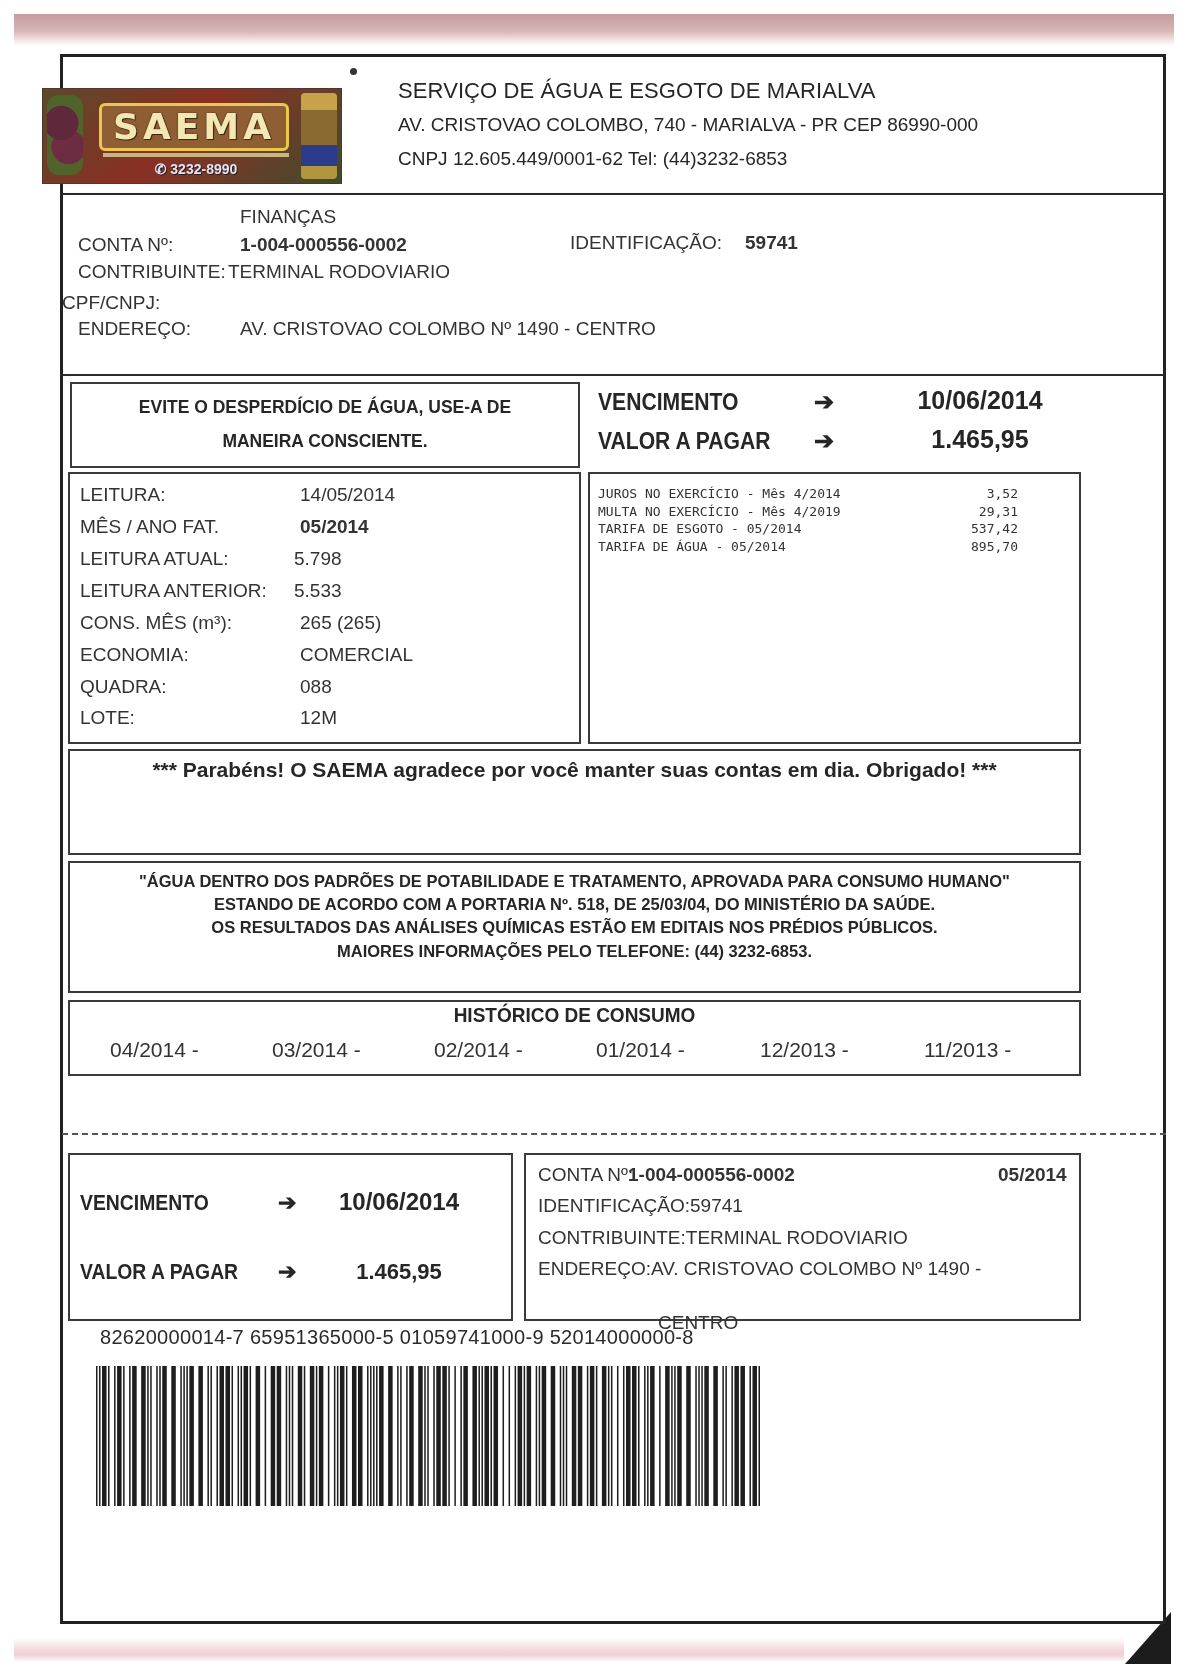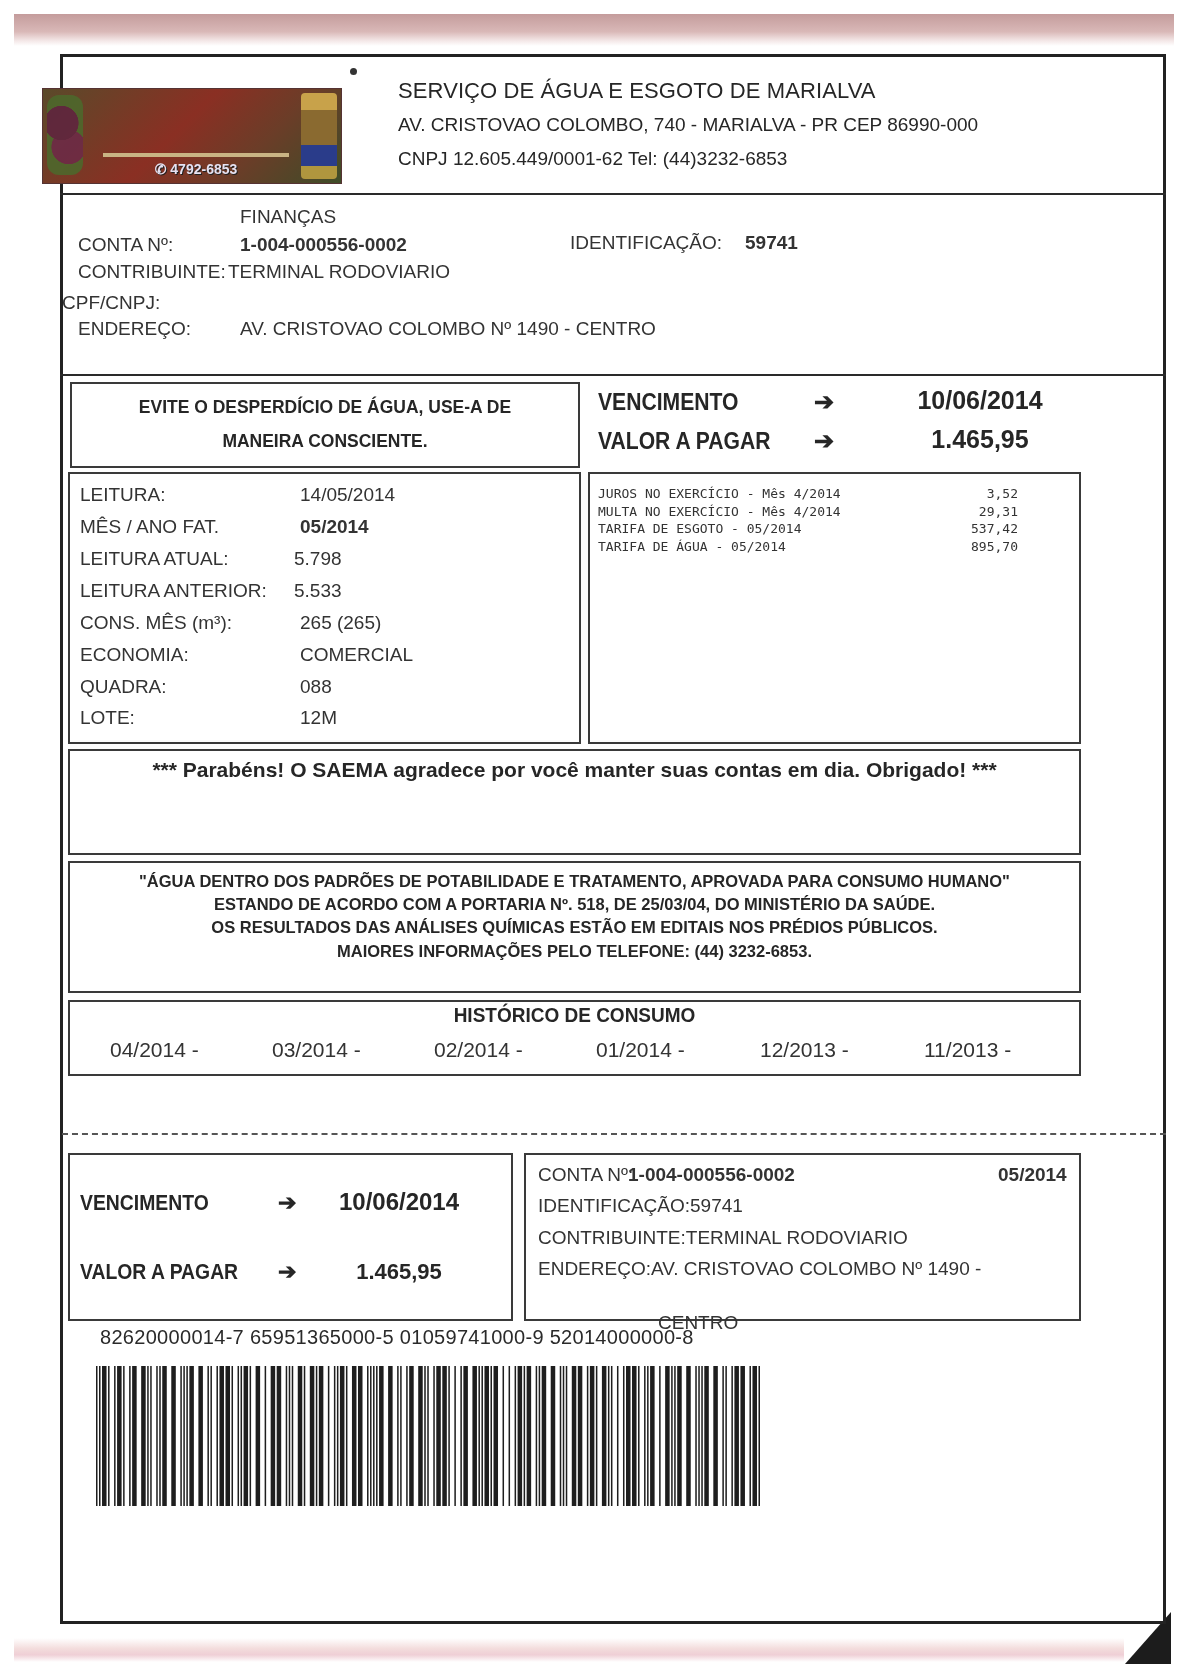--- a/index.html
+++ b/index.html
@@ -102,22 +102,23 @@
 <body>
 
 <div class="scan-top"></div>
 <div class="scan-bottom"></div>
 <div class="corner-fold"></div>
 
 <div class="page-frame"></div>
 
 <div class="logo">
   <div class="grapes"></div>
+  <div class="word">SAEMA</div>
   <div class="strip"></div>
-  <div class="phone">✆ 4792-6853</div>
+  <div class="phone">✆ 3232-8990</div>
   <div class="tap"></div>
 </div>
 <div class="ink-dot"></div>
 
 <div class="org">SERVIÇO DE ÁGUA E ESGOTO DE MARIALVA</div>
 <div class="org-line" style="top:114px">AV. CRISTOVAO COLOMBO, 740 - MARIALVA - PR  CEP 86990-000</div>
 <div class="org-line" style="top:148px">CNPJ 12.605.449/0001-62   Tel: (44)3232-6853</div>
 
 <div class="hline" style="left:60px; top:193px; width:1106px; height:2px;"></div>
 
@@ -163,21 +164,21 @@
     <div class="r-row" style="left: 300px; top: 644px;">COMERCIAL</div>
     <div class="r-row" style="left: 80px; top: 676px;">QUADRA:</div>
     <div class="r-row" style="left: 300px; top: 676px;">088</div>
     <div class="r-row" style="left: 80px; top: 707px;">LOTE:</div>
     <div class="r-row" style="left: 300px; top: 707px;">12M</div>
   </div>
 
 <div class="box charges-box"></div>
 <div id="charge-rows">
     <div class="charge" style="top: 485px;"><span>JUROS NO EXERCÍCIO - Mês 4/2014</span><span class="amt">3,52</span></div>
-    <div class="charge" style="top: 502.5px;"><span>MULTA NO EXERCÍCIO - Mês 4/2014</span><span class="amt">29,31</span></div>
+    <div class="charge" style="top: 502.5px;"><span>MULTA NO EXERCÍCIO - Mês 4/2019</span><span class="amt">29,31</span></div>
     <div class="charge" style="top: 520px;"><span>TARIFA DE ESGOTO - 05/2014</span><span class="amt">537,42</span></div>
     <div class="charge" style="top: 537.5px;"><span>TARIFA DE ÁGUA - 05/2014</span><span class="amt">895,70</span></div>
   </div>
 
 <div class="box thanks-box"></div>
 <div class="thanks">*** Parabéns! O SAEMA agradece por você manter suas contas em dia. Obrigado! ***</div>
 
 <div class="box quality-box"></div>
 <div class="q-line" style="top:872px;">"ÁGUA DENTRO DOS PADRÕES DE POTABILIDADE E TRATAMENTO, APROVADA PARA CONSUMO HUMANO"</div>
 <div class="q-line" style="top:895px;">ESTANDO DE ACORDO COM A PORTARIA Nº. 518, DE 25/03/04, DO MINISTÉRIO DA SAÚDE.</div>

